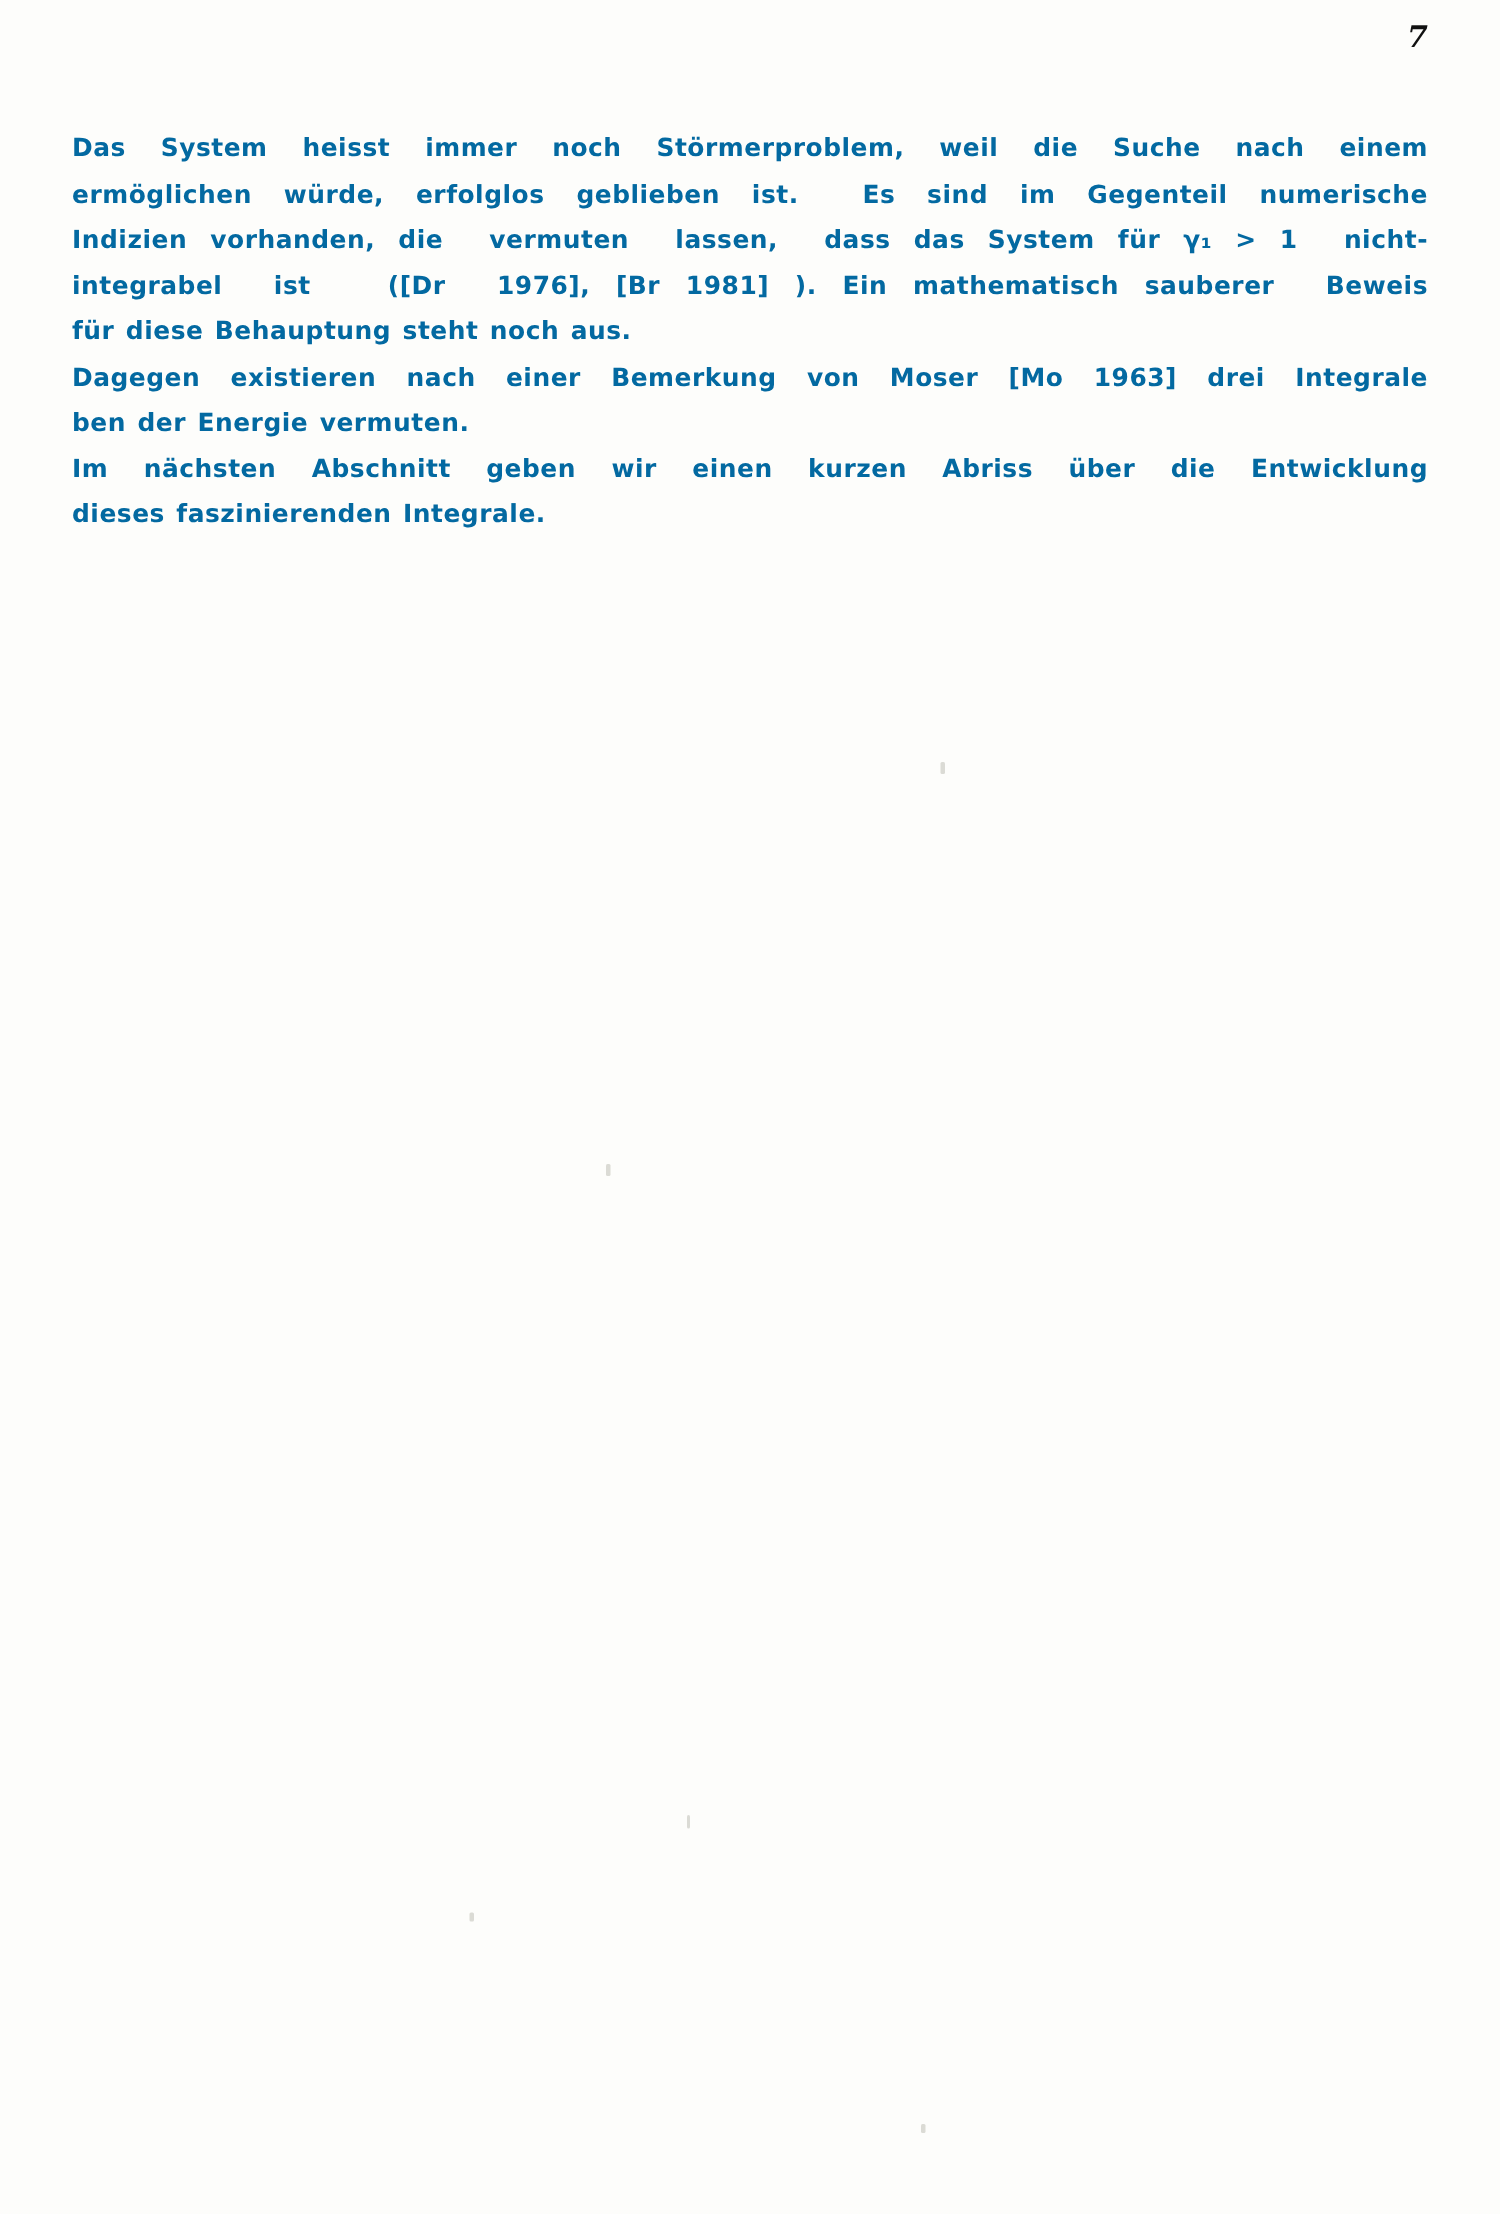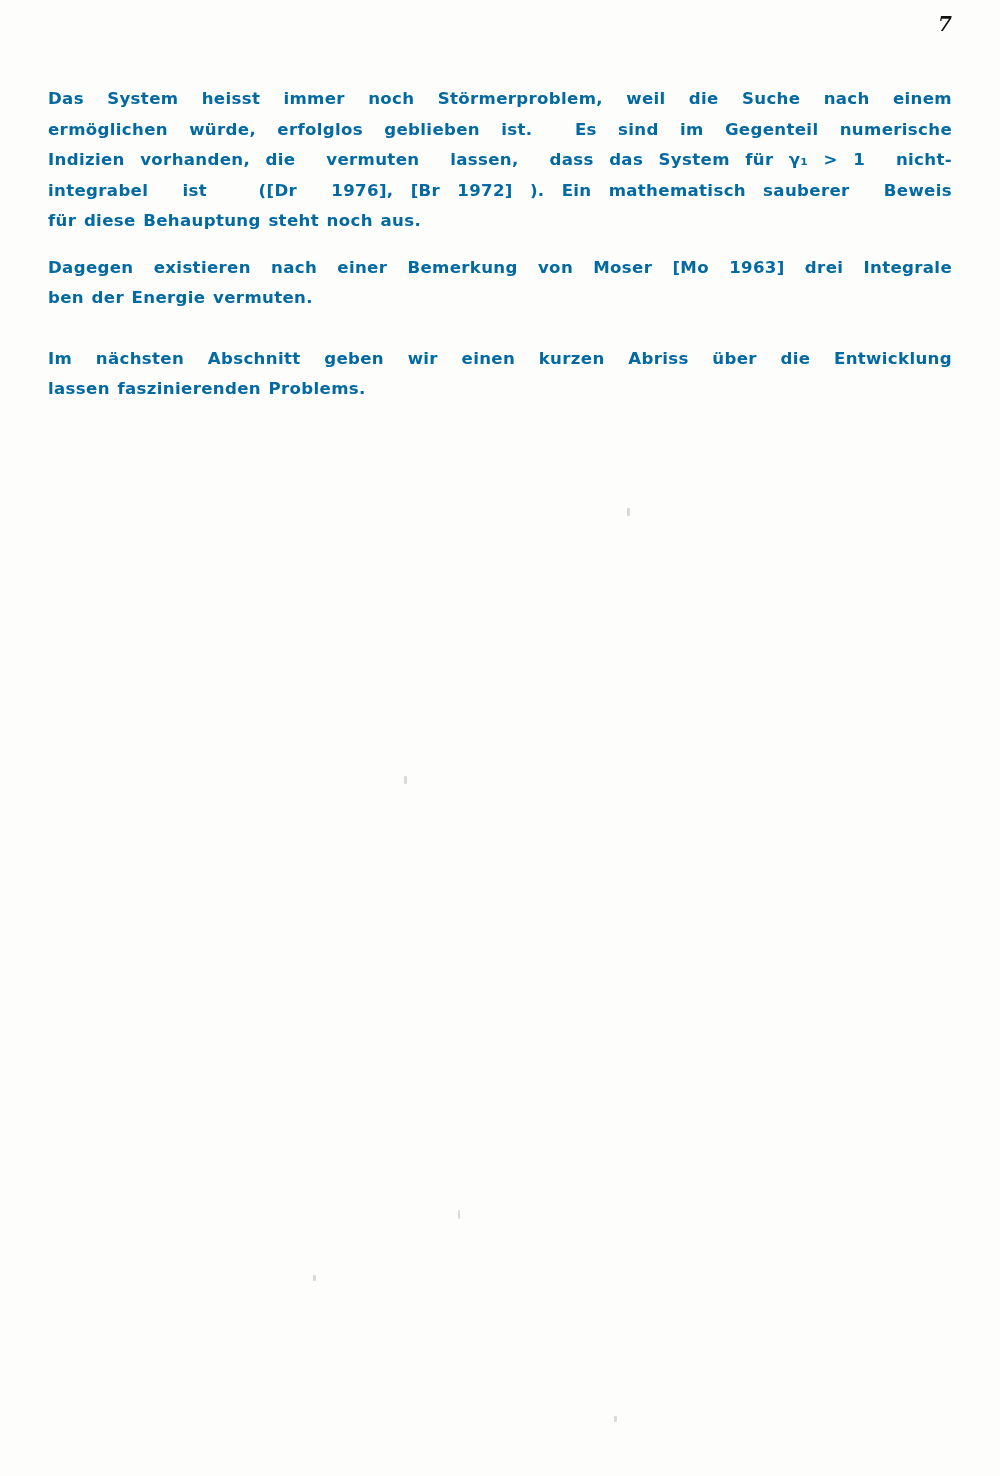--- a/index.html
+++ b/index.html
@@ -41,24 +41,23 @@
     font-size: 16.6px;
     font-weight: 700;
     line-height: 30.5px;
     letter-spacing: 0.35px;
     word-spacing: 1.5px;
     color: #0369a1;
     text-align: justify;
     text-justify: inter-word;
   }
   .para + .para {
-    margin-top: 16px;
+    margin-top: 0;
   }
   .para.gap-before {
-    margin-top: 30px;
   }
   
   .line {
     display: block;
     text-align: justify;
     text-align-last: justify;
     white-space: pre-wrap;
   }
   .line.last {
     text-align-last: left;
@@ -76,32 +75,32 @@
 <div class="page">
 
   <div class="page-number">7</div>
 
   <div class="body-text">
 
     <div class="para">
       <span class="line">Das System heisst immer noch Störmerproblem, weil die Suche nach einem</span>
       <span class="line">ermöglichen würde, erfolglos geblieben ist.  Es sind im Gegenteil numerische</span>
       <span class="line">Indizien vorhanden, die  vermuten  lassen,  dass das System für γ₁ &gt; 1  nicht-</span>
-      <span class="line">integrabel  ist   ([Dr  1976], [Br 1972] ). Ein mathematisch sauberer  Beweis</span>
+      <span class="line">integrabel  ist   ([Dr  1976], [Br 1981] ). Ein mathematisch sauberer  Beweis</span>
       <span class="line last">für diese Behauptung steht noch aus.</span>
     </div>
 
     <div class="para">
       <span class="line">Dagegen existieren nach einer Bemerkung von Moser [Mo 1963] drei Integrale</span>
       <span class="line last">ben der Energie vermuten.</span>
     </div>
 
     <div class="para gap-before">
       <span class="line">Im nächsten Abschnitt geben wir einen kurzen Abriss über die Entwicklung</span>
-      <span class="line last">lassen faszinierenden Problems.</span>
+      <span class="line last">dieses faszinierenden Integrale.</span>
     </div>
 
   </div>
 
   <div class="speck" style="left:627px;top:508px;width:3px;height:8px;border-radius:1px;"></div>
   <div class="speck" style="left:404px;top:776px;width:3px;height:8px;border-radius:1px;"></div>
 
   <div class="speck" style="left:313px;top:1275px;width:3px;height:6px;border-radius:1px;"></div>
   <div class="speck" style="left:458px;top:1210px;width:2px;height:9px;border-radius:1px;"></div>
   <div class="speck" style="left:614px;top:1416px;width:3px;height:6px;border-radius:1px;"></div>

